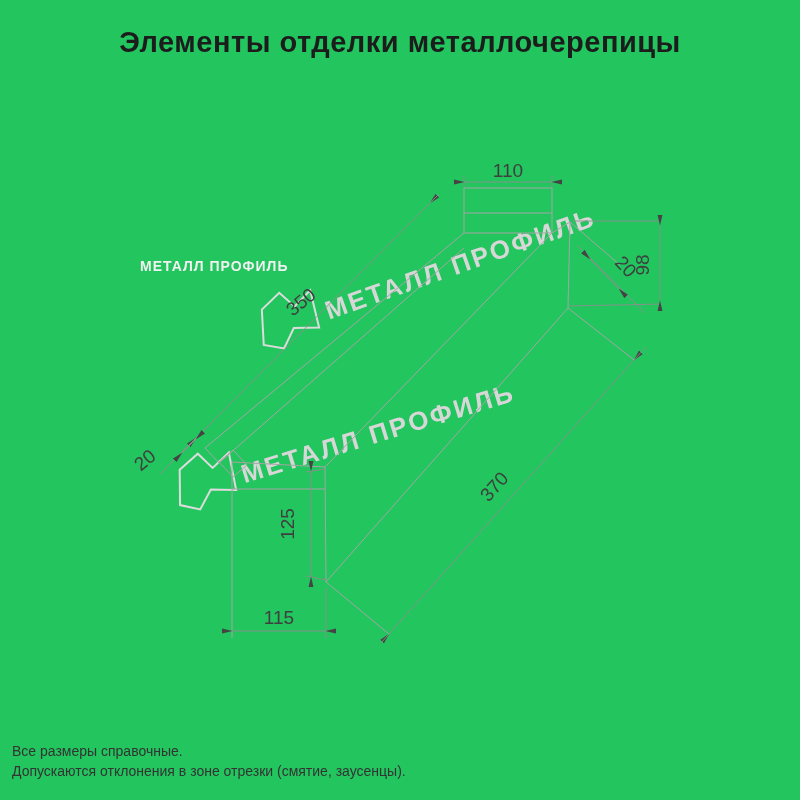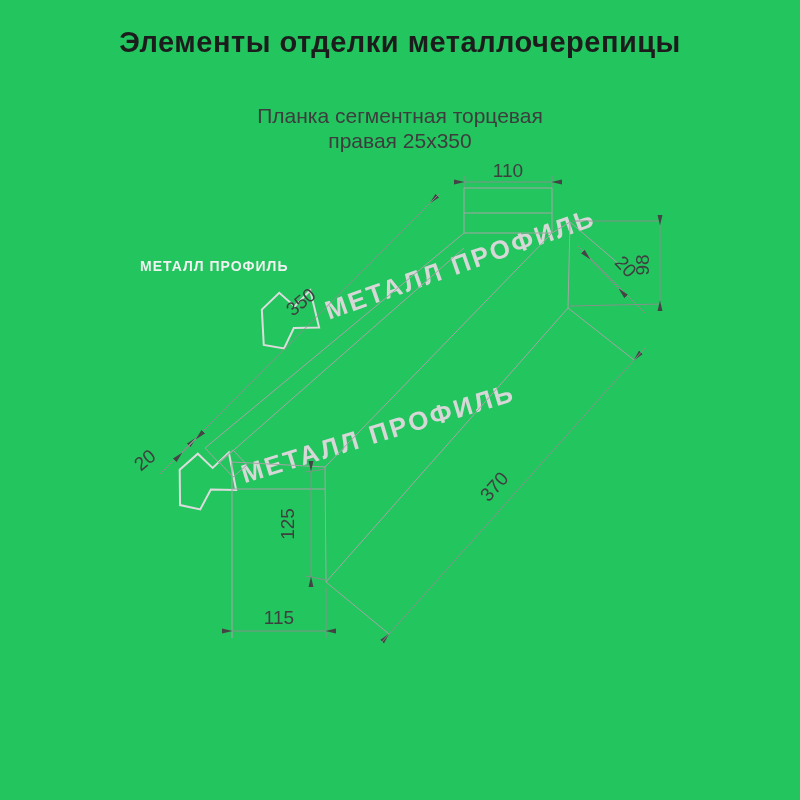--- a/index.html
+++ b/index.html
@@ -18,24 +18,20 @@
           font-family:"Liberation Sans","DejaVu Sans",sans-serif;}
   .wmlogo{stroke:#dcdcdc;stroke-width:2;fill:none;}
 </style>
 </head>
 <body>
 
 <div class="page">
 
   <div class="title">Элементы отделки металлочерепицы</div>
 
-  <div class="subtitle">
-    <div>Планка сегментная торцевая</div>
-    <div>правая 25х350</div>
-  </div>
 
   <svg class="drawing" width="800" height="800" viewBox="0 0 800 800">
     <defs>
       <marker id="arr" viewBox="0 0 10 6" refX="0.5" refY="3" markerWidth="11" markerHeight="7" orient="auto-start-reverse" markerUnits="userSpaceOnUse">
         <path d="M0,3 L10,0.7 L10,5.3 Z" fill="#444"></path>
       </marker>
     </defs>
 
     <g>
       <text x="140" y="271" fill="#f1f1f1" font-size="14" font-weight="600" letter-spacing="1">МЕТАЛЛ ПРОФИЛЬ</text>
@@ -112,14 +108,18 @@
       <text class="dimtext" transform="translate(305,307) rotate(-39.5)">350</text>
       <text class="dimtext" transform="translate(149,465) rotate(-39.5)">20</text>
       <text class="dimtext" x="279" y="624">115</text>
       <text class="dimtext" transform="translate(294,524) rotate(-90)">125</text>
       <text class="dimtext" transform="translate(499,491) rotate(-48)">370</text>
       <text class="dimtext" transform="translate(621,271) rotate(47)">20</text>
       <text class="dimtext" transform="translate(649,265) rotate(-90)">98</text>
     </g>
   </svg>
 
+  <div class="notes">
+    <div>Все размеры справочные.</div>
+    <div>Допускаются отклонения в зоне отрезки (смятие, заусенцы).</div>
+  </div>
 
 </div>
 
 </body></html>

